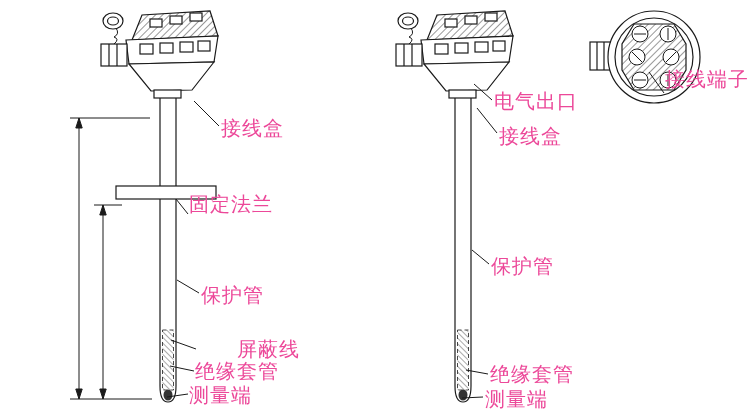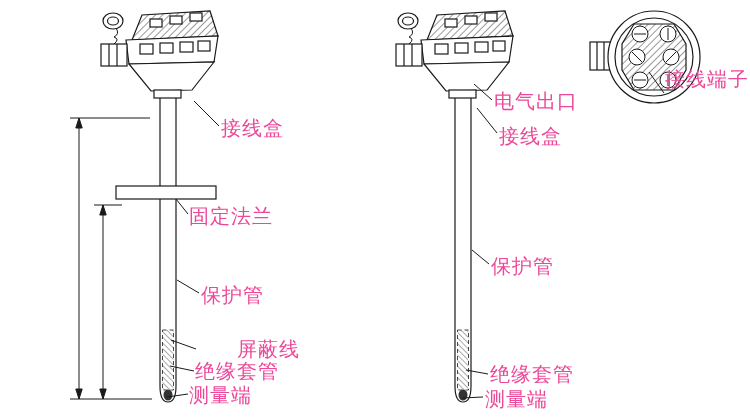--- a/index.html
+++ b/index.html
@@ -148,21 +148,21 @@
         <circle cx="640" cy="80" r="8" fill="#ffffff"></circle>
           <line x1="634" y1="80" x2="646" y2="80"></line>
         <circle cx="668" cy="80" r="8" fill="#ffffff"></circle>
           <line x1="668" y1="74" x2="668" y2="86"></line>
       </g>
       <line x1="649" y1="72" x2="664" y2="93" stroke-width="1"></line>
     </g>
   </svg>
 
   <div class="label" style="left:221px; top:120px;">接线盒</div>
-  <div class="label" style="left:189px; top:208px;">固定法兰</div>
+  <div class="label" style="left:189px; top:196px;">固定法兰</div>
   <div class="label" style="left:201px; top:287px;">保护管</div>
   <div class="label" style="left:197px; top:341px;margin-left:40px;">屏蔽线</div>
   <div class="label" style="left:195px; top:363px;">绝缘套管</div>
   <div class="label" style="left:189px; top:387px;">测量端</div>
 
   <div class="label" style="left:494px; top:93px;">电气出口</div>
   <div class="label" style="left:499px; top:128px;">接线盒</div>
   <div class="label" style="left:491px; top:258px;">保护管</div>
   <div class="label" style="left:490px; top:366px;">绝缘套管</div>
   <div class="label" style="left:485px; top:391px;">测量端</div>

